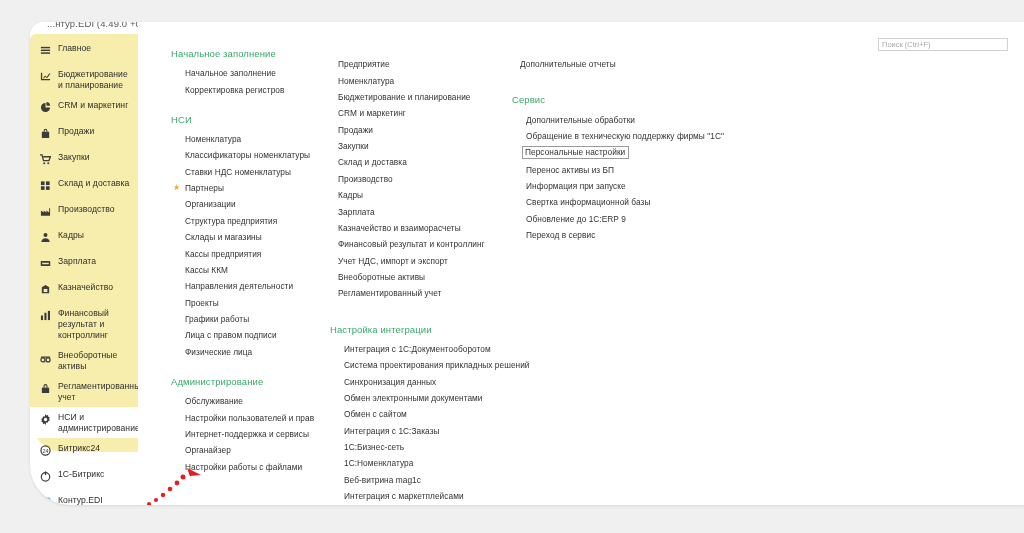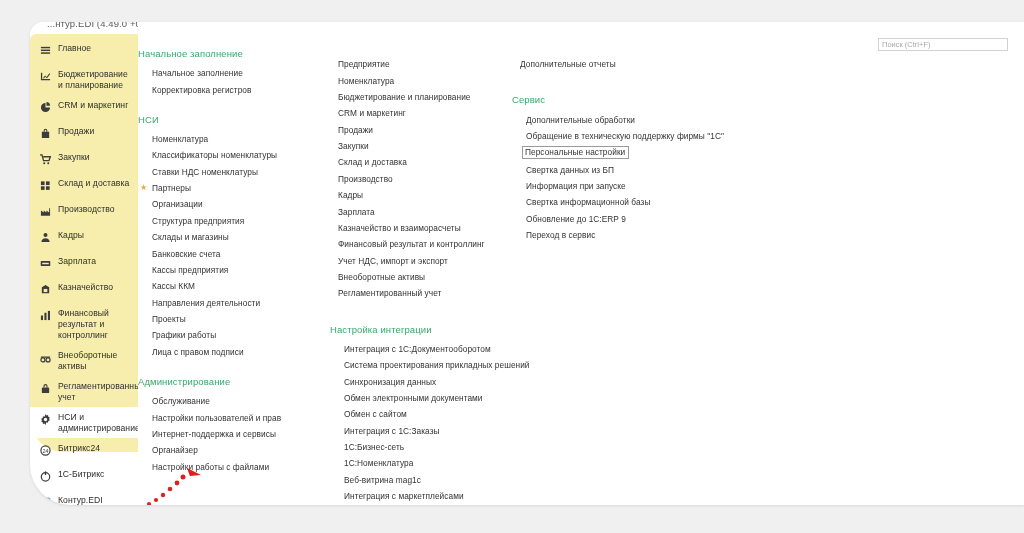--- a/index.html
+++ b/index.html
@@ -119,21 +119,21 @@
 
   #columns {
     position: absolute;
     left: 0;
     top: 26px;
     right: 0;
     bottom: 0;
     display: flex;
   }
   .col { position: relative; }
-  .col-1 { width: 192px; box-sizing: border-box; }
+  .col-1 { width: 192px; padding-left: 33px; box-sizing: border-box; }
   .col-2 { width: 182px; }
   .col-3 { width: 320px; }
 
   .grp-title {
     color: #3aa86b;
     font-size: 9.5px;
     margin: 0 0 6px 0;
     letter-spacing: .1px;
   }
   .grp-title.spaced { margin-top: 16px; }
@@ -379,27 +379,27 @@
           <div class="grp-block">
             <div class="grp-title spaced">НСИ</div>
             <ul class="grp-items">
               <li><span class="txt">Номенклатура</span></li>
               <li><span class="txt">Классификаторы номенклатуры</span></li>
               <li><span class="txt">Ставки НДС номенклатуры</span></li>
               <li><span class="star">★</span><span class="txt">Партнеры</span></li>
               <li><span class="txt">Организации</span></li>
               <li><span class="txt">Структура предприятия</span></li>
               <li><span class="txt">Склады и магазины</span></li>
-              <li><span class="txt">Банковские счета</span></li>
               <li><span class="txt">Кассы предприятия</span></li>
               <li><span class="txt">Кассы ККМ</span></li>
               <li><span class="txt">Направления деятельности</span></li>
               <li><span class="txt">Проекты</span></li>
               <li><span class="txt">Графики работы</span></li>
               <li><span class="txt">Лица с правом подписи</span></li>
+              <li><span class="txt">Физические лица</span></li>
             </ul>
           </div>
           <div class="grp-block">
             <div class="grp-title spaced">Администрирование</div>
             <ul class="grp-items">
               <li><span class="txt">Обслуживание</span></li>
               <li><span class="txt">Настройки пользователей и прав</span></li>
               <li><span class="txt">Интернет-поддержка и сервисы</span></li>
               <li><span class="txt">Органайзер</span></li>
               <li><span class="txt">Настройки работы с файлами</span></li>
@@ -446,21 +446,21 @@
           <ul class="flat-list">
             <li><span class="txt">Дополнительные отчеты</span></li>
           </ul>
           <div style="height: 14px;"></div>
           <div class="grp-block">
             <div class="grp-title">Сервис</div>
             <ul class="grp-items">
               <li><span class="txt">Дополнительные обработки</span></li>
               <li><span class="txt">Обращение в техническую поддержку фирмы "1С"</span></li>
               <li class="boxed"><span class="txt">Персональные настройки</span></li>
-              <li><span class="txt">Свертка данных из БП</span></li>
+              <li><span class="txt">Перенос активы из БП</span></li>
               <li><span class="txt">Информация при запуске</span></li>
               <li><span class="txt">Свертка информационной базы</span></li>
               <li><span class="txt">Обновление до 1C:ERP 9</span></li>
               <li><span class="txt">Переход в сервис</span></li>
             </ul>
           </div>
         </div>
     </div>
 
   </div>

